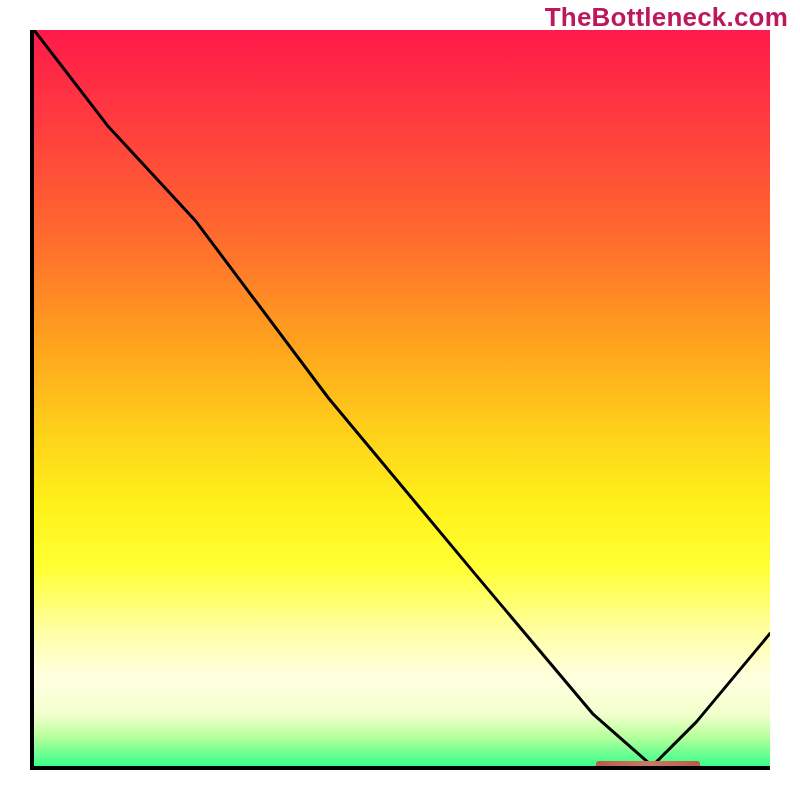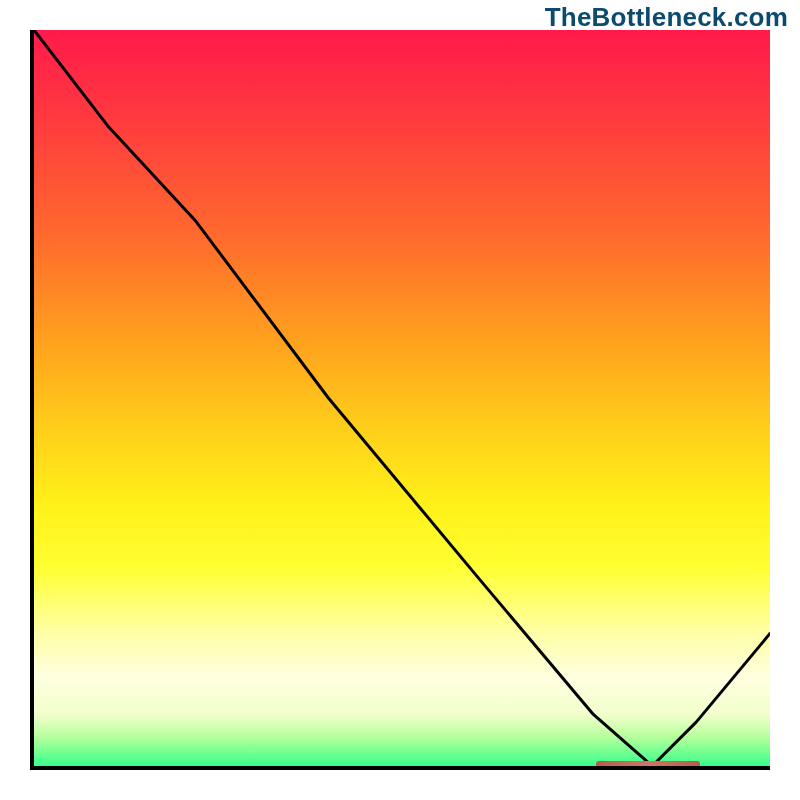--- a/index.html
+++ b/index.html
@@ -14,21 +14,21 @@
     position: relative;
     width: 800px;
     height: 800px;
   }
   .watermark {
     position: absolute;
     top: 2px;
     right: 12px;
     font-size: 26px;
     font-weight: 600;
-    color: #0c4a6e;
+    color: #be185d;
     letter-spacing: 0.2px;
   }
   .plot-frame {
     position: absolute;
     left: 30px;
     top: 30px;
     width: 740px;
     height: 740px;
     border-left: 4px solid #000;
     border-bottom: 4px solid #000;

